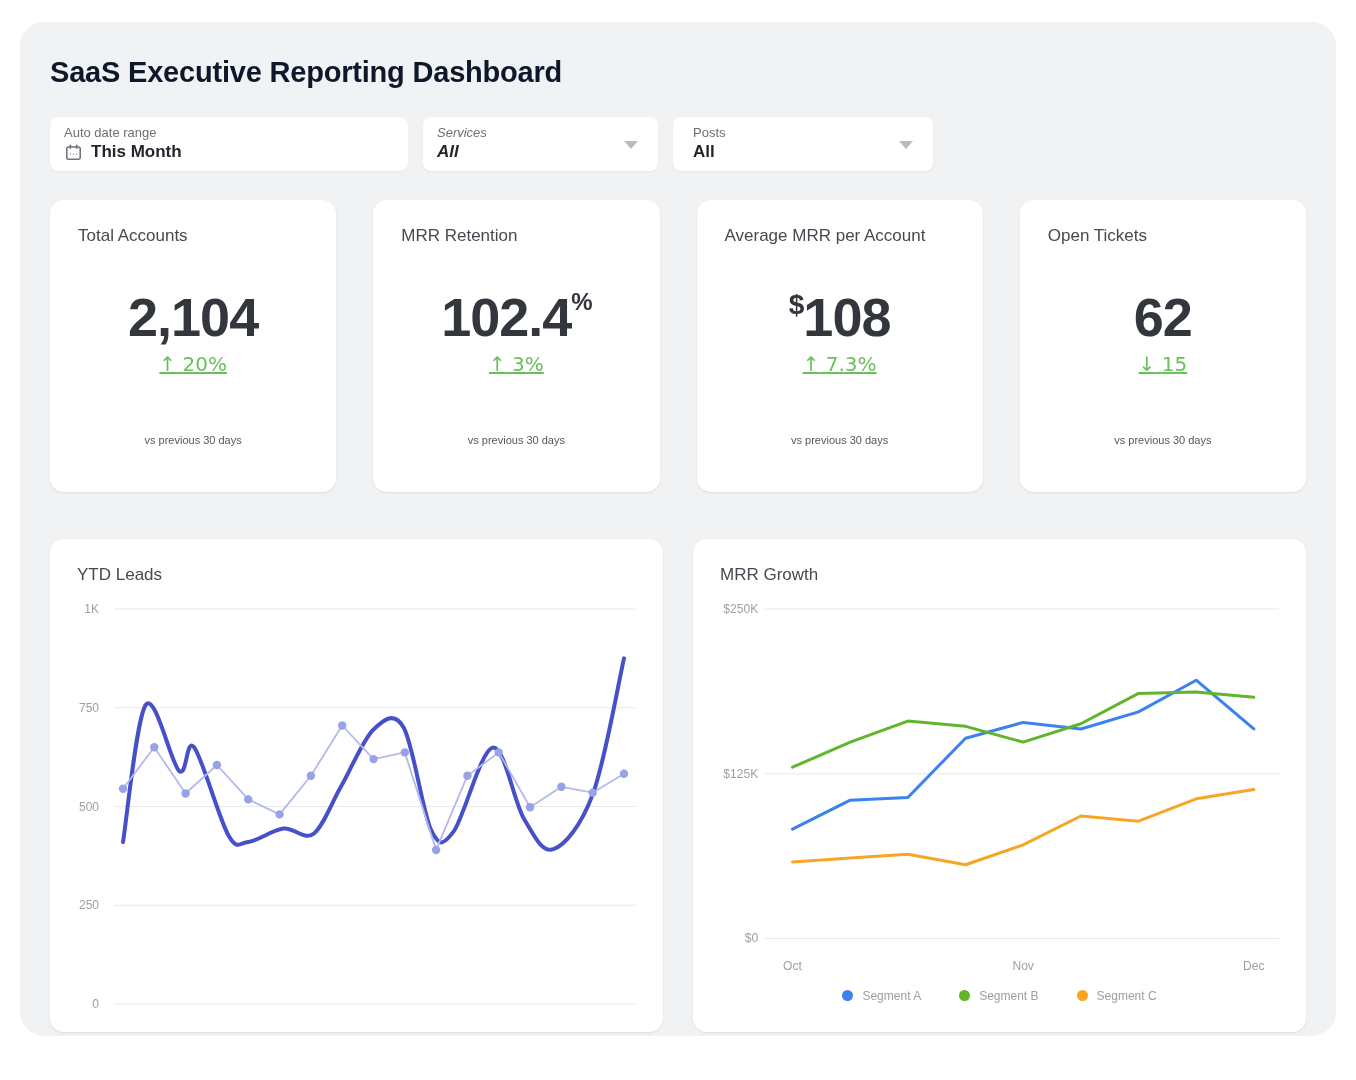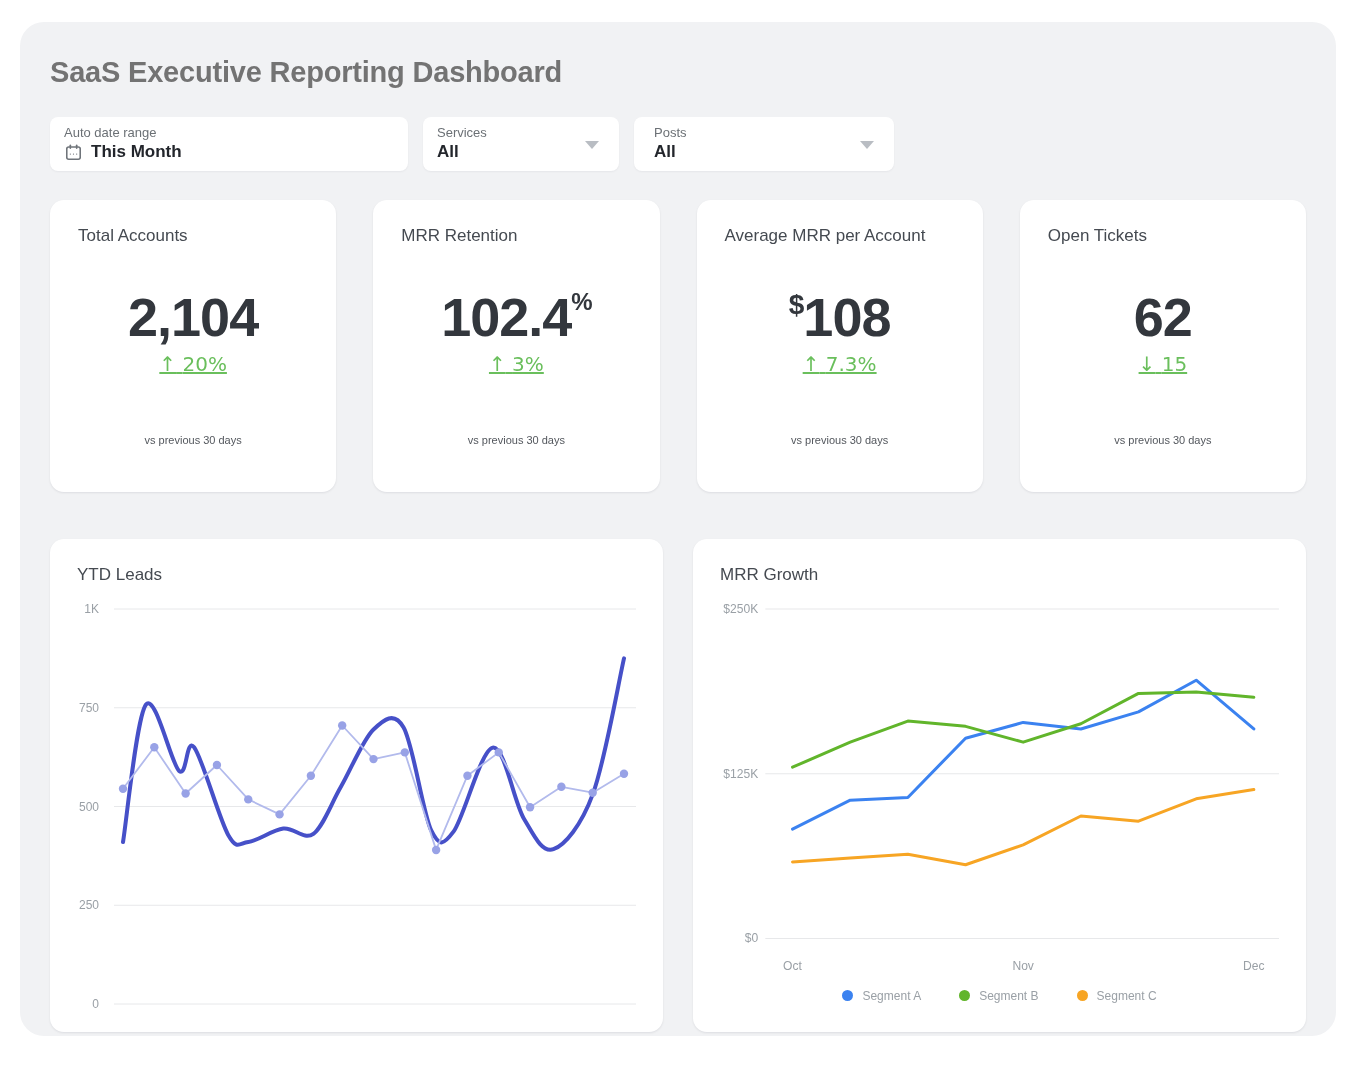--- a/index.html
+++ b/index.html
@@ -1,31 +1,31 @@
 <!DOCTYPE html>
 <html><head>
 <meta charset="utf-8">
 <style>
   * { margin:0; padding:0; box-sizing:border-box; }
   html,body { width:1356px; height:1080px; background:#ffffff; font-family:"Liberation Sans", sans-serif; }
   .panel {
     position:absolute; left:20px; top:22px; width:1316px; height:1014px;
     background:#f1f2f4; border-radius:24px; padding:34px 30px 0 30px; overflow:hidden;
   }
-  .page-title { font-size:29px; font-weight:600; color:#737373; letter-spacing:-0.2px; }
+  .page-title { font-size:29px; font-weight:600; color:#0f172a; letter-spacing:-0.2px; }
 
   
   .filters { display:flex; gap:15px; margin-top:28px; }
   .filter-card {
     position:relative; background:#ffffff; border-radius:8px; height:54px;
     padding:8px 14px 0 14px; box-shadow:0 1px 2px rgba(16,24,40,.05);
     cursor:pointer;
   }
   .filter-card.f-date { width:358px; }
-  .filter-card.f-services { width:196px; }
+  .filter-card.f-services { width:235px;font-style:italic; }
   .filter-card.f-posts { width:260px;padding-left:20px; }
   .filter-label { font-size:13px; color:#6b7075; }
   .filter-value-row { display:flex; align-items:center; gap:8px; margin-top:2px; }
   .filter-value { font-size:17px; font-weight:700; color:#23262c; }
   .chevron {
     position:absolute; right:20px; top:24px; width:0; height:0;
     border-left:7px solid transparent; border-right:7px solid transparent;
     border-top:8px solid #b9bdc3;
   }
 

